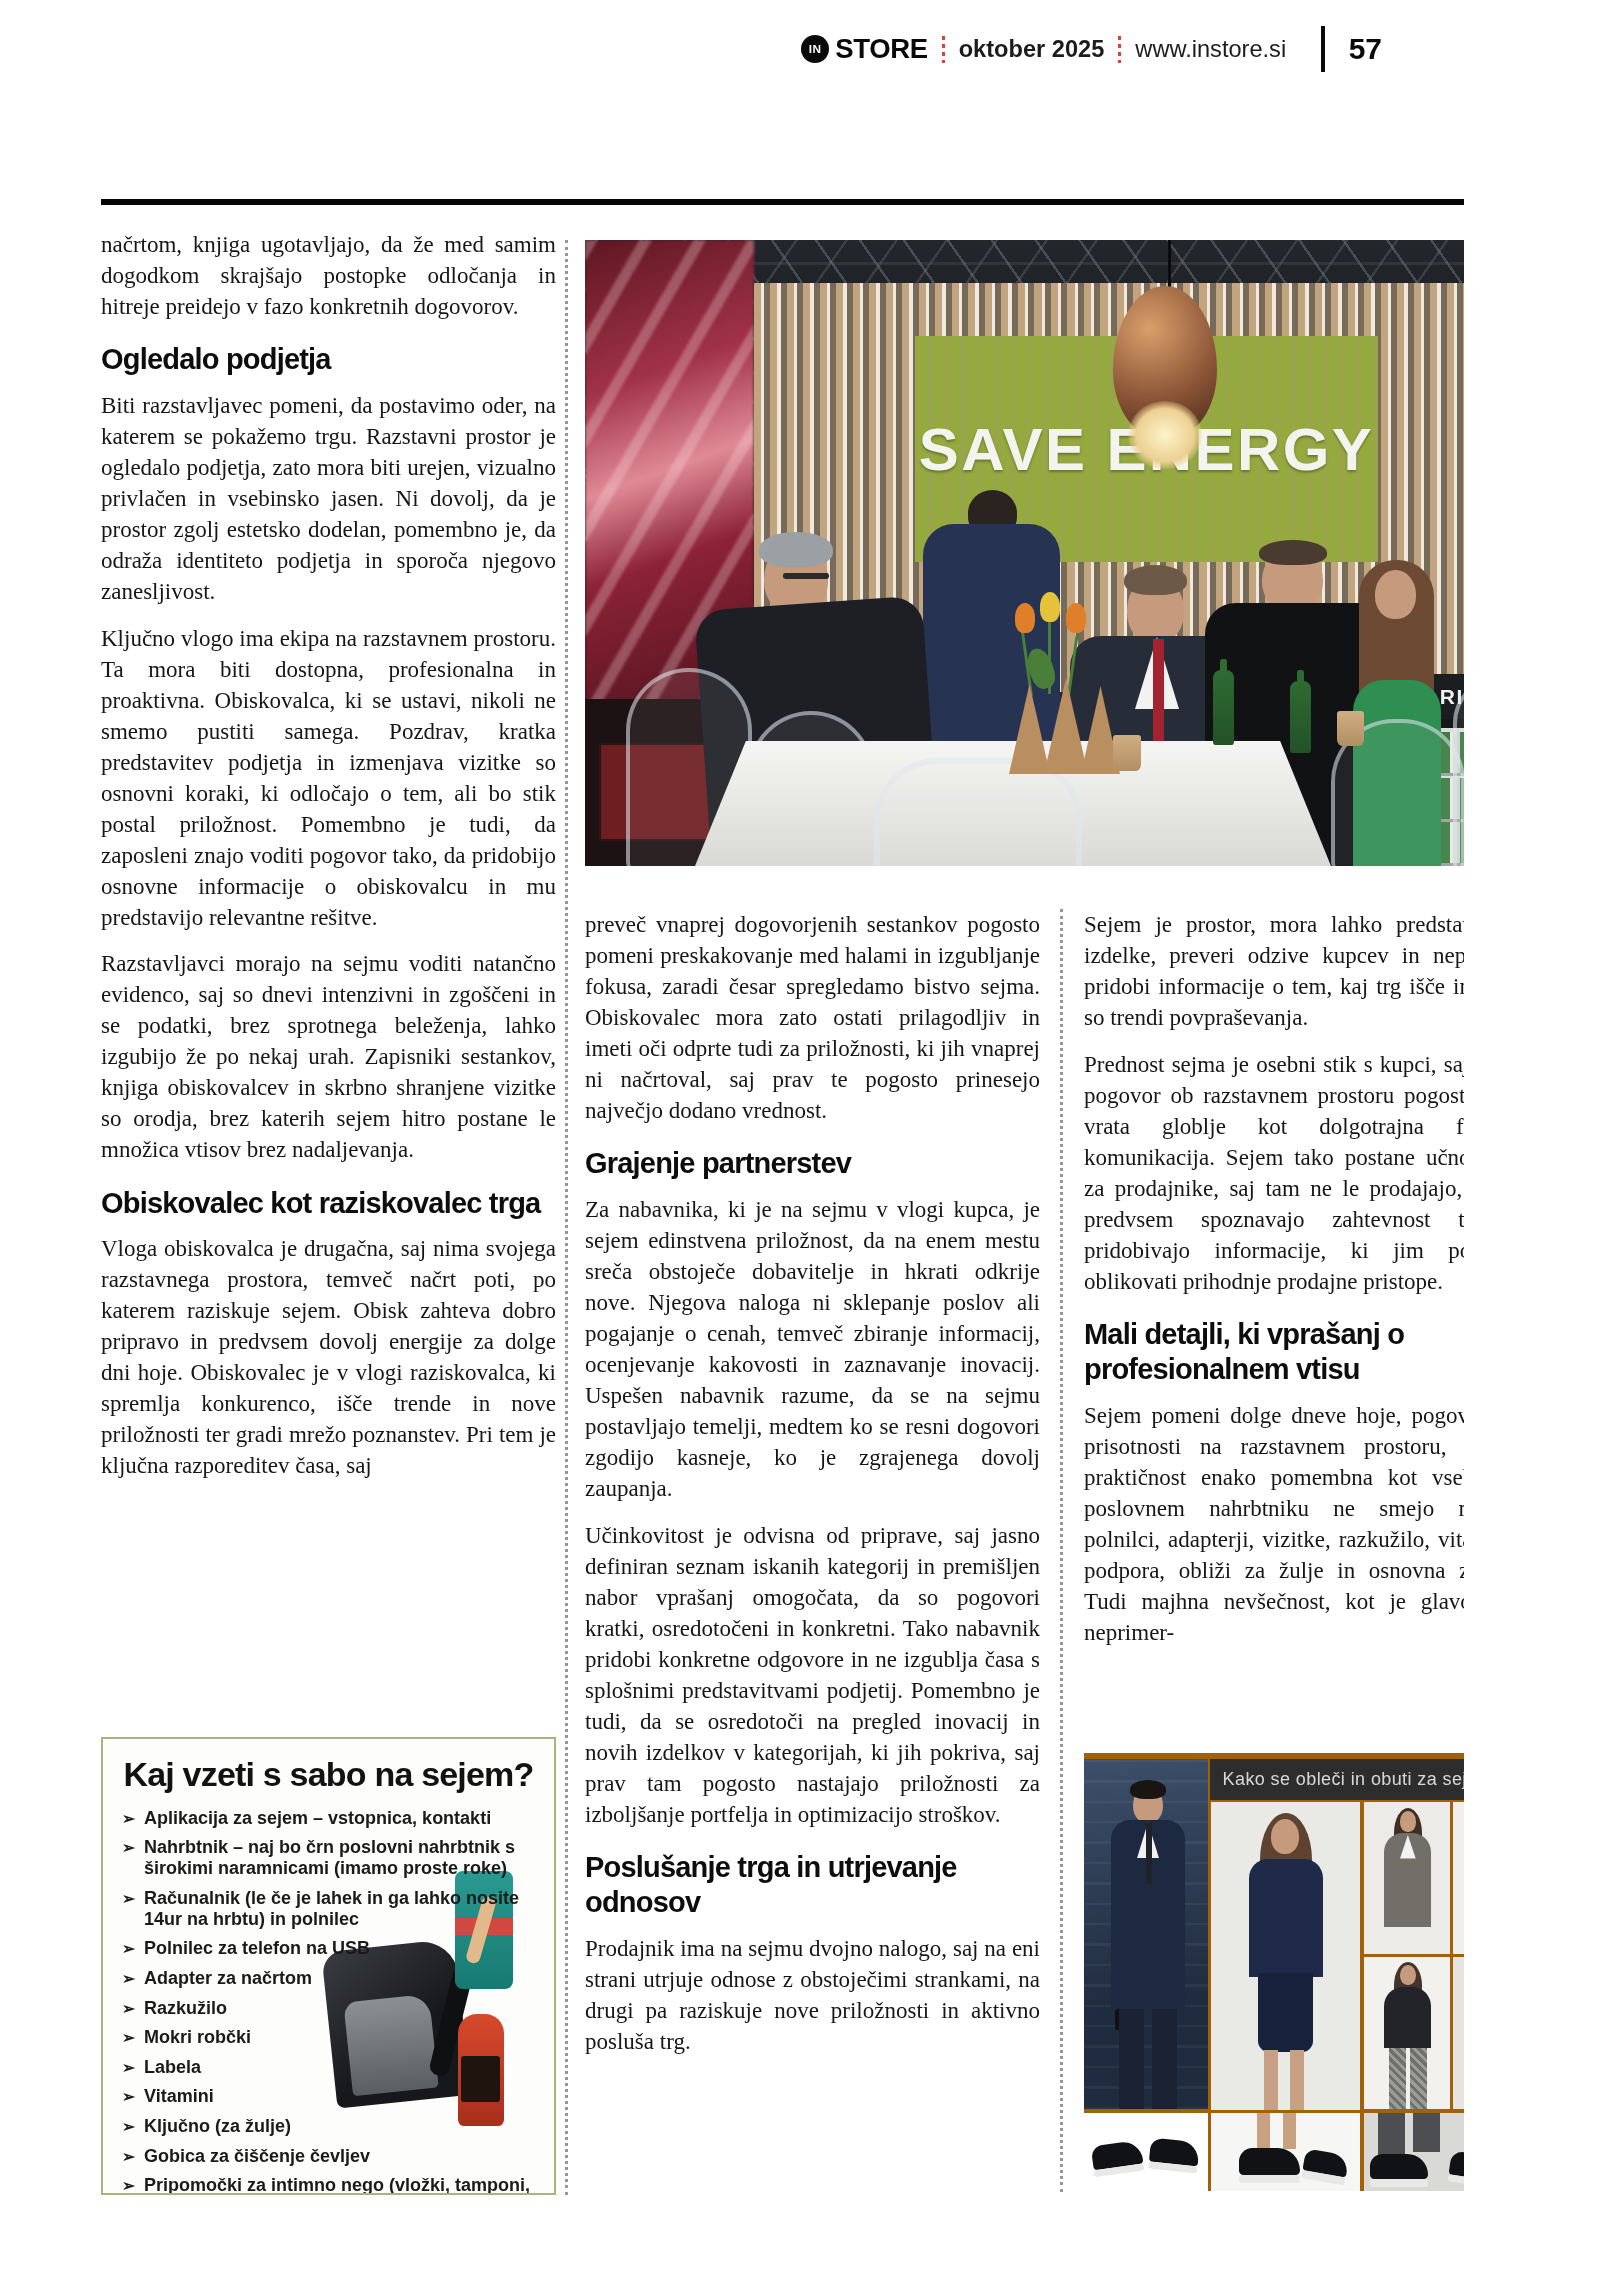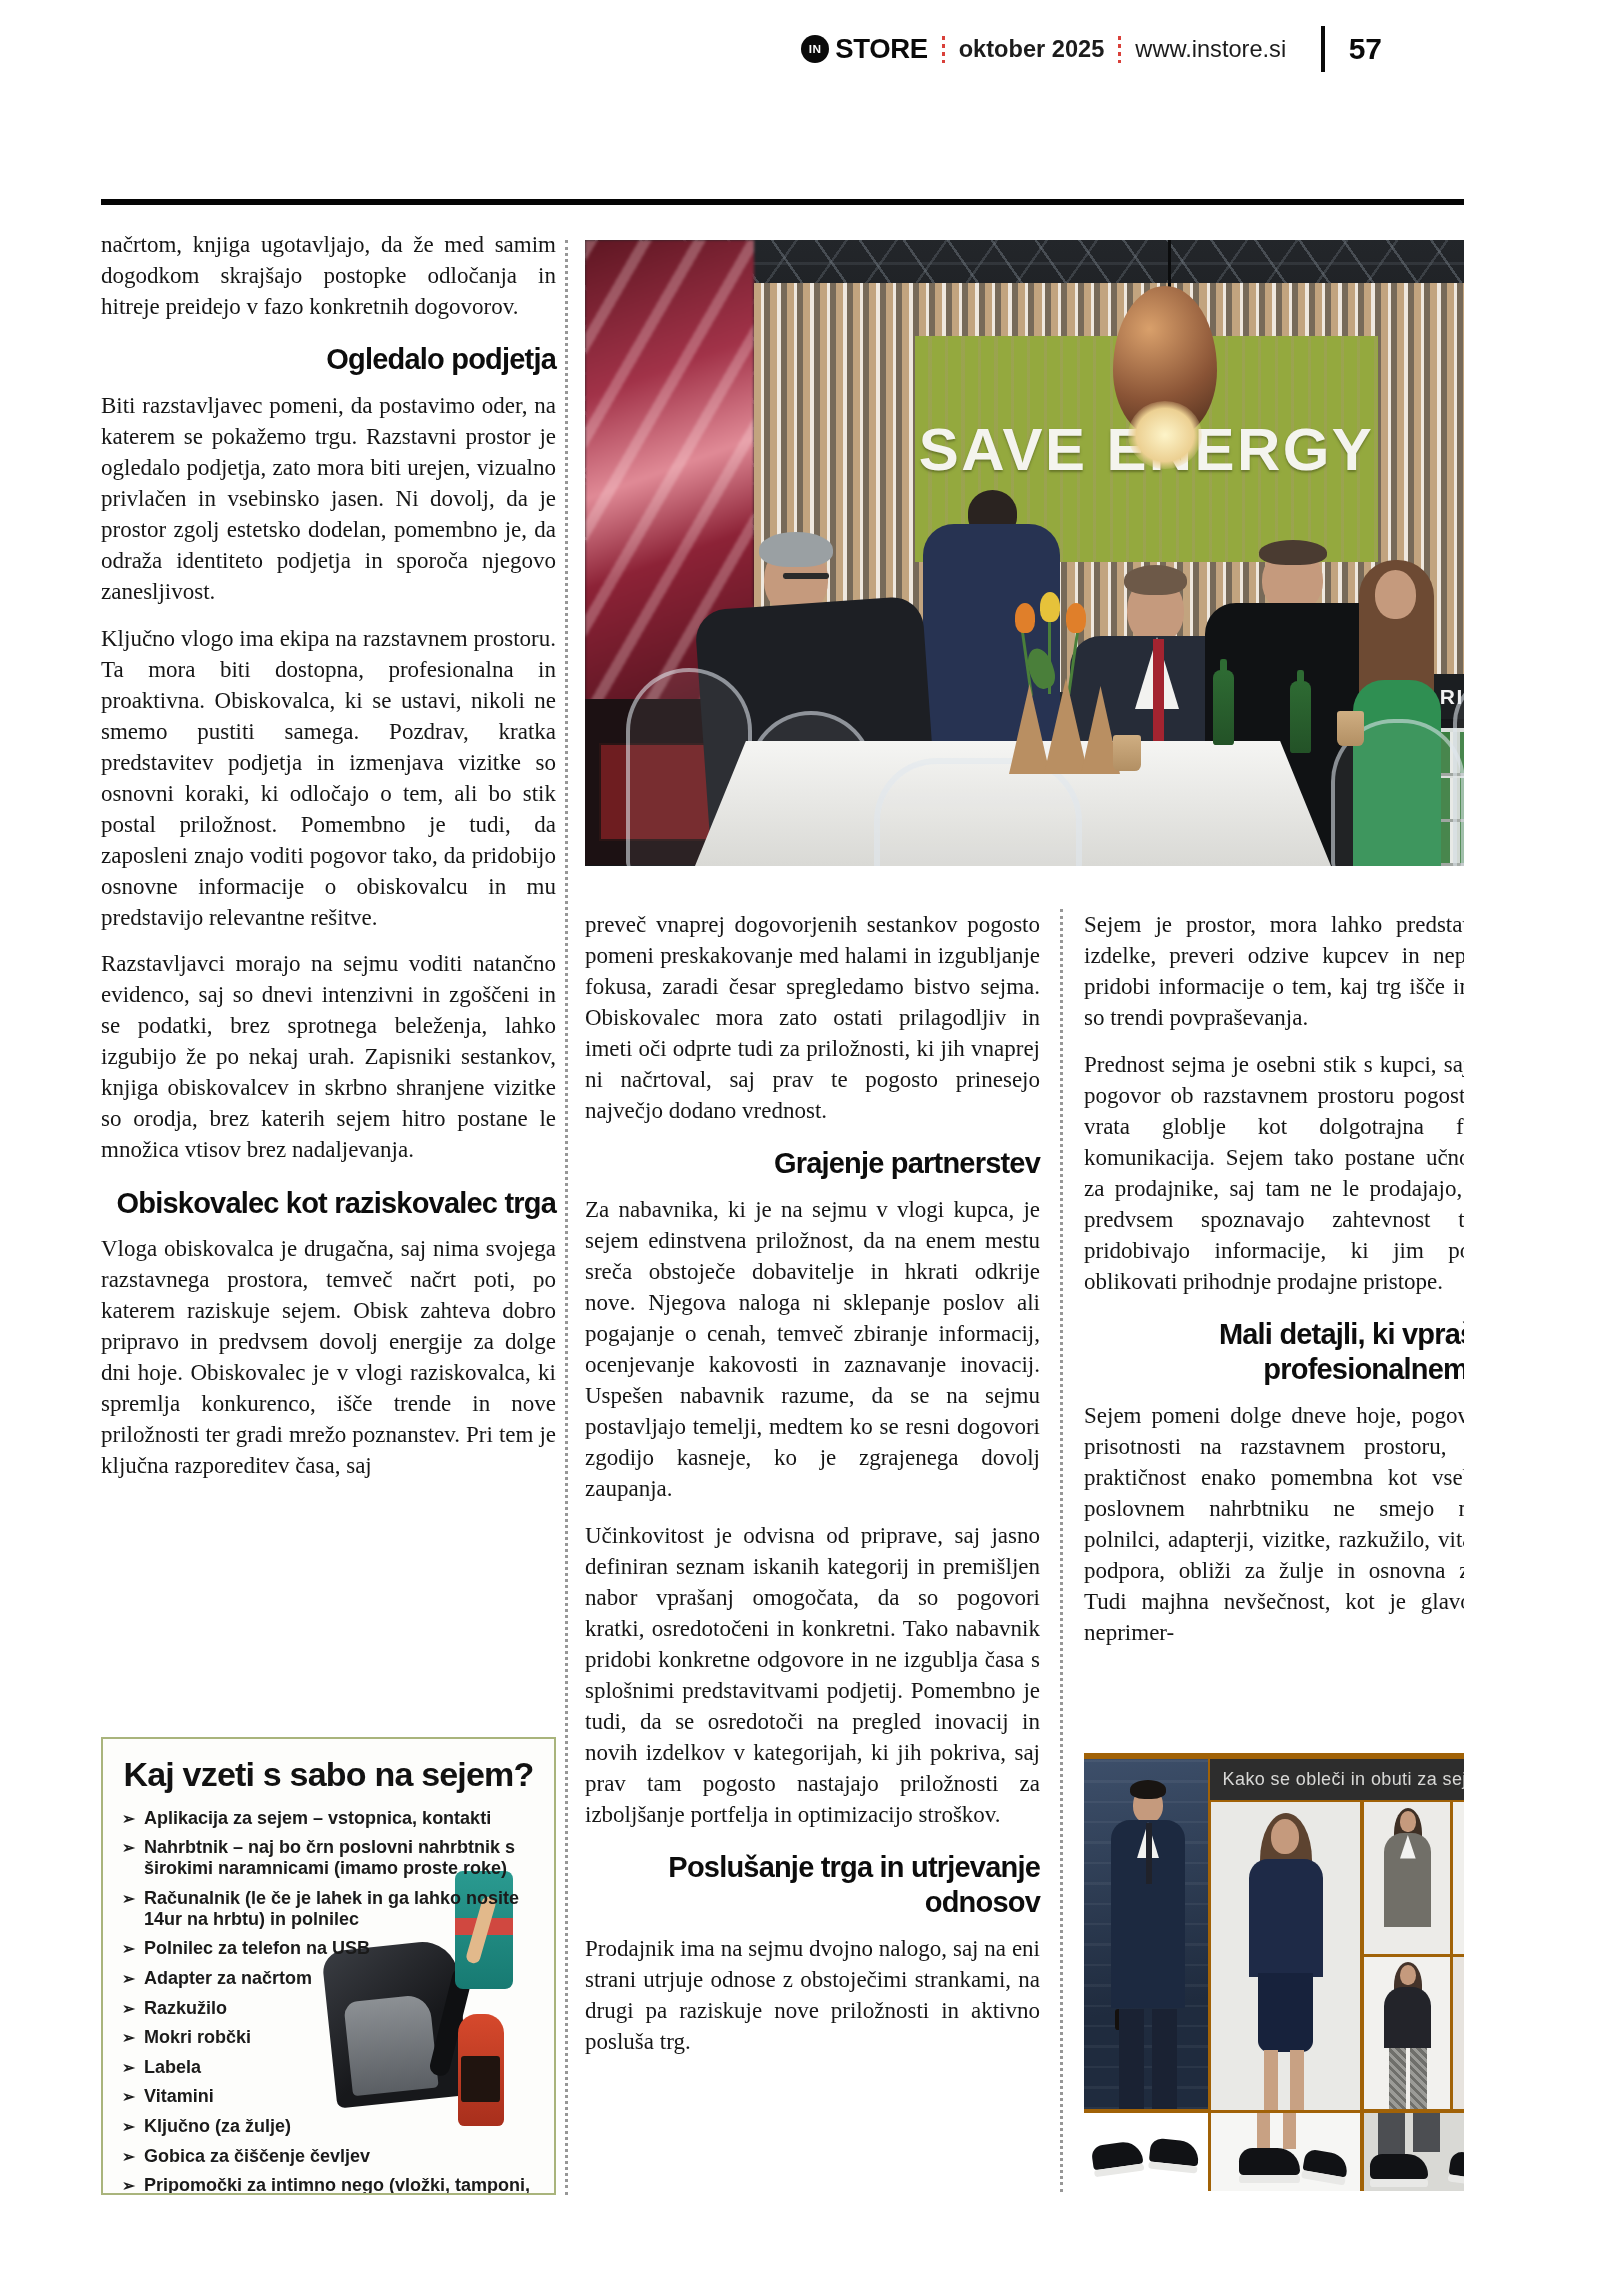--- a/index.html
+++ b/index.html
@@ -18,21 +18,21 @@
   .hdr-site{font-size:23.6px;color:#1c1c1c;}
   .hdr-bar{width:3.9px;height:46px;background:#0a0a0a;margin:0 23.6px 0 35px;}
   .hdr-page{font-weight:bold;font-size:30px;color:#0a0a0a;}
 
   .toprule{position:absolute;left:101px;top:199px;width:1440px;height:5.5px;background:#050505;}
 
   
   .col{position:absolute;width:455px;text-align:justify;font-size:23px;line-height:31px;}
   .col p{margin:0 0 15.7px 0;}
   .col h3{font-family:"Liberation Sans", sans-serif;font-weight:bold;font-size:29px;line-height:35px;
-          letter-spacing:-0.8px;color:#0d0d0d;margin:20.4px 0 12.6px 0;text-align:right;}
+          letter-spacing:-0.8px;color:#0d0d0d;margin:20.4px 0 12.6px 0;text-align:left;}
   .col1{left:101px;top:229px;}
   .col2{left:585px;top:909px;}
   .col3{left:1084px;top:909px;}
   .vdiv{position:absolute;width:0;border-left:3.1px dotted #979797;}
   .d1{left:565px;top:240px;height:1955px;}
   .d2{left:1060px;top:909px;height:1283px;}
 
   
   .photo{position:absolute;left:585px;top:240px;width:954px;height:626px;margin:0;
          background:#141619;overflow:hidden;}

